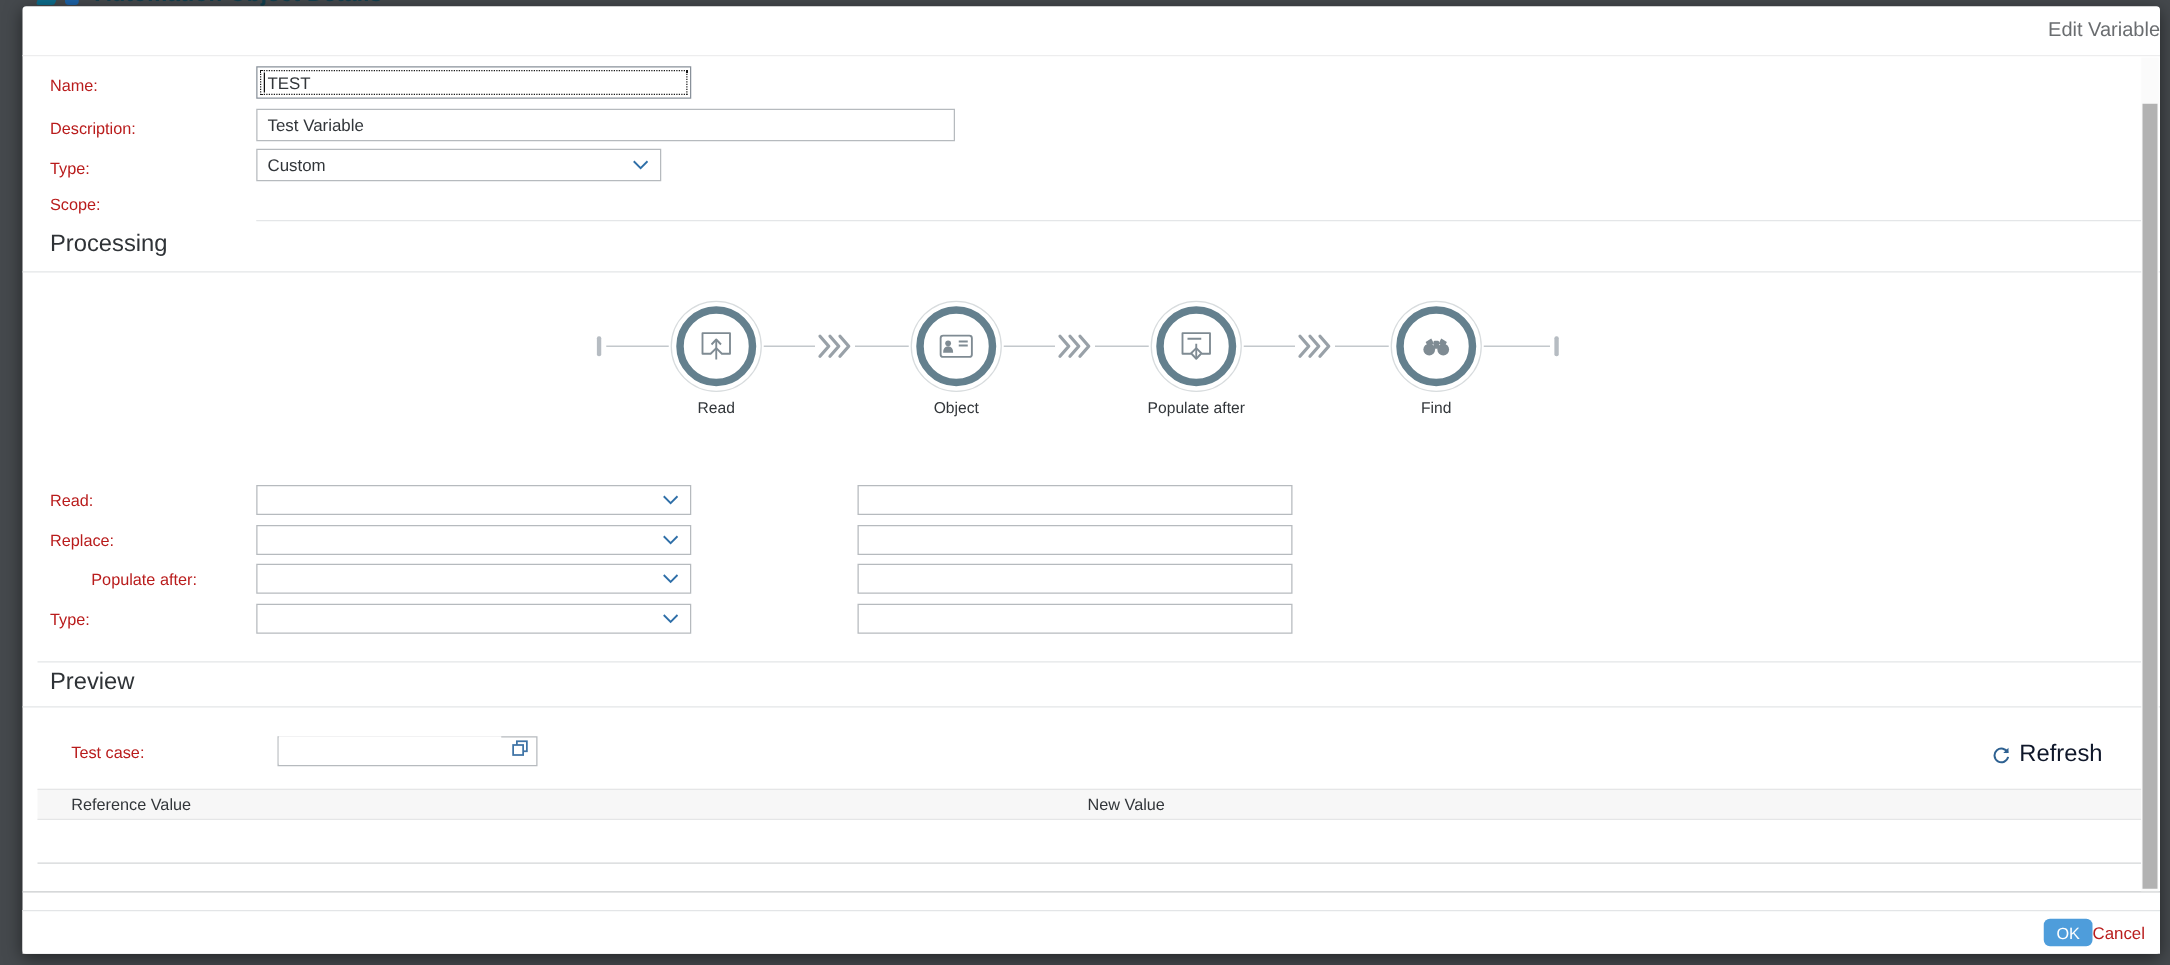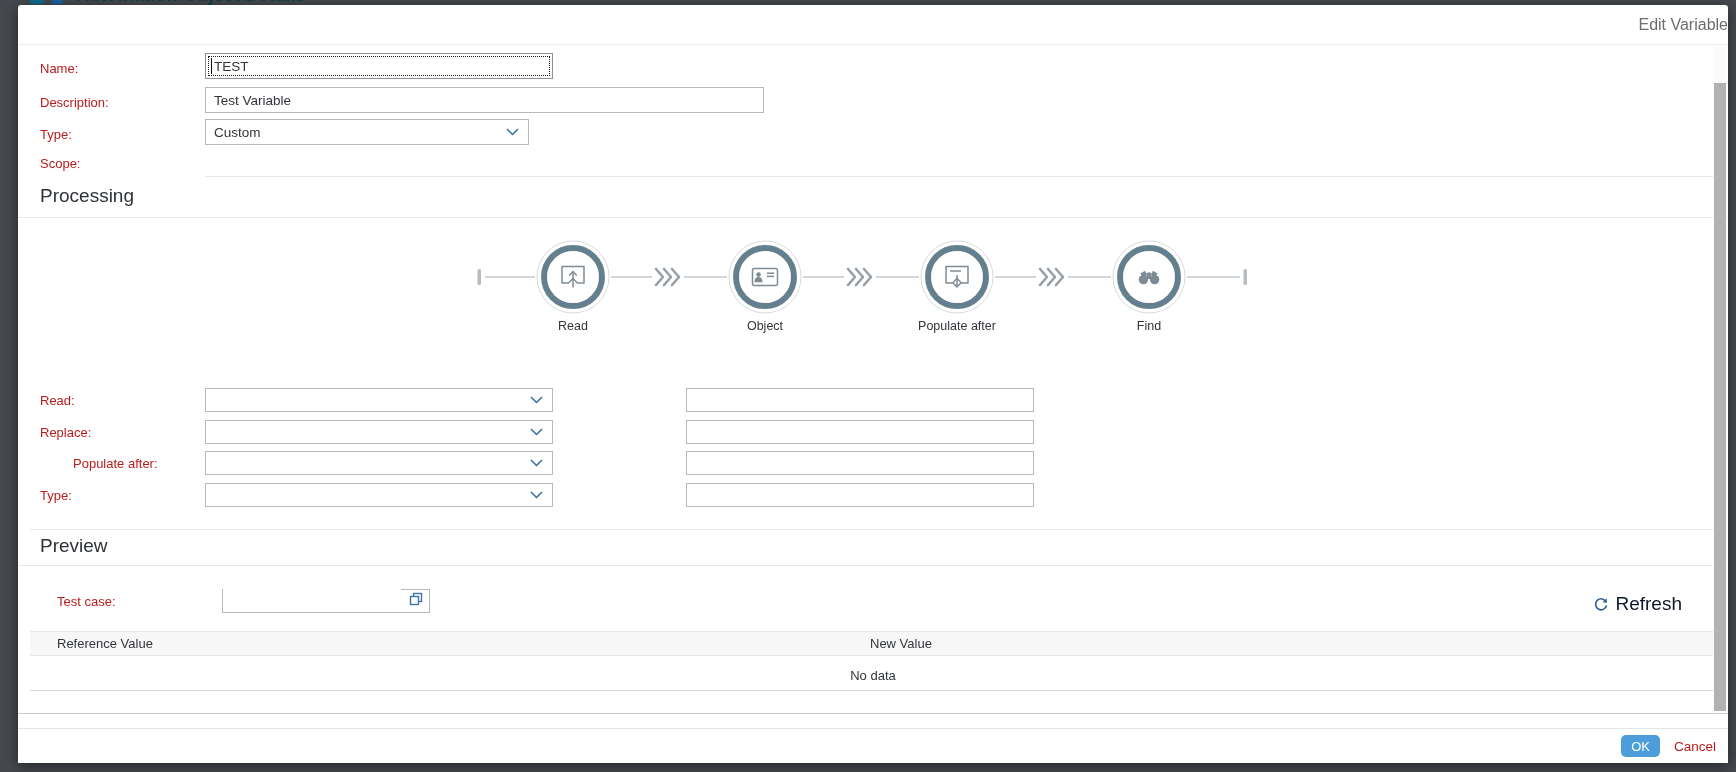--- a/index.html
+++ b/index.html
@@ -54,21 +54,21 @@
                 background:#f7f7f7; border-top:1px solid #e5e6e7; border-bottom:1px solid #e5e6e7;
                 display:flex; align-items:center; }
   .tbl-h1 { position:absolute; left:27px; font-size:13px; color:#32363a; }
   .tbl-h2 { position:absolute; left:840px; font-size:13px; color:#32363a; }
   .nodata { position:absolute; left:0; top:655px; width:1710px; height:30px;
             display:flex; align-items:center; justify-content:center;
             font-size:13px; color:#32363a; }
 
   .footer { position:absolute; left:0; top:723px; width:1710px; height:35px;
             border-top:1px solid #e3e5e7; display:flex; align-items:center;
-            justify-content:flex-end; gap:14px; padding-right:12px; background:#fff;padding-left:36px; }
+            justify-content:flex-end; padding-right:12px; background:#fff;padding-left:36px; }
   .btn-ok { height:22px; min-width:36px; padding:0 10px; border:none; border-radius:5px;
             background:#4e9ddb; color:#fff; font-size:13px; font-family:"Liberation Sans",sans-serif;
             display:flex; align-items:center; justify-content:center; cursor:pointer; }
   .btn-cancel { background:none; border:none; font-size:13.5px; color:#b91c1c;
                 font-family:"Liberation Sans",sans-serif; cursor:pointer; }
 
   .sb-track { position:absolute; left:1695px; top:41px; width:14px; height:667px;
               background:#fbfbfb; }
   .sb-thumb { position:absolute; left:1px; top:37px; width:12px; height:628px;
               background:#b2b2b2; }
@@ -238,21 +238,20 @@
         <path d="M13.2,6.2 A5.5,5.5 0 1 0 13.5,9.5" fill="none" stroke="#2e6191" stroke-width="1.6"></path>
         <path d="M13.8,2.2 L13.8,6.4 L9.6,6.4 Z" fill="#2e6191"></path>
       </svg>
       <span>Refresh</span>
     </div>
 
     <div class="tbl-header">
       <span class="tbl-h1">Reference Value</span>
       <span class="tbl-h2">New Value</span>
     </div>
-    <div class="nodata">No data</div>
     <div class="hline" style="left:12px; top:685px; width:1683px; background:#d4d6d8;"></div>
     <div class="hline" style="left:0; top:708px; width:1710px; background:#c9cbcd;"></div>
 
     <div class="footer">
       <button class="btn-ok">OK</button>
       <button class="btn-cancel">Cancel</button>
     </div>
 
     <div class="sb-track">
       <div class="sb-thumb"></div>

